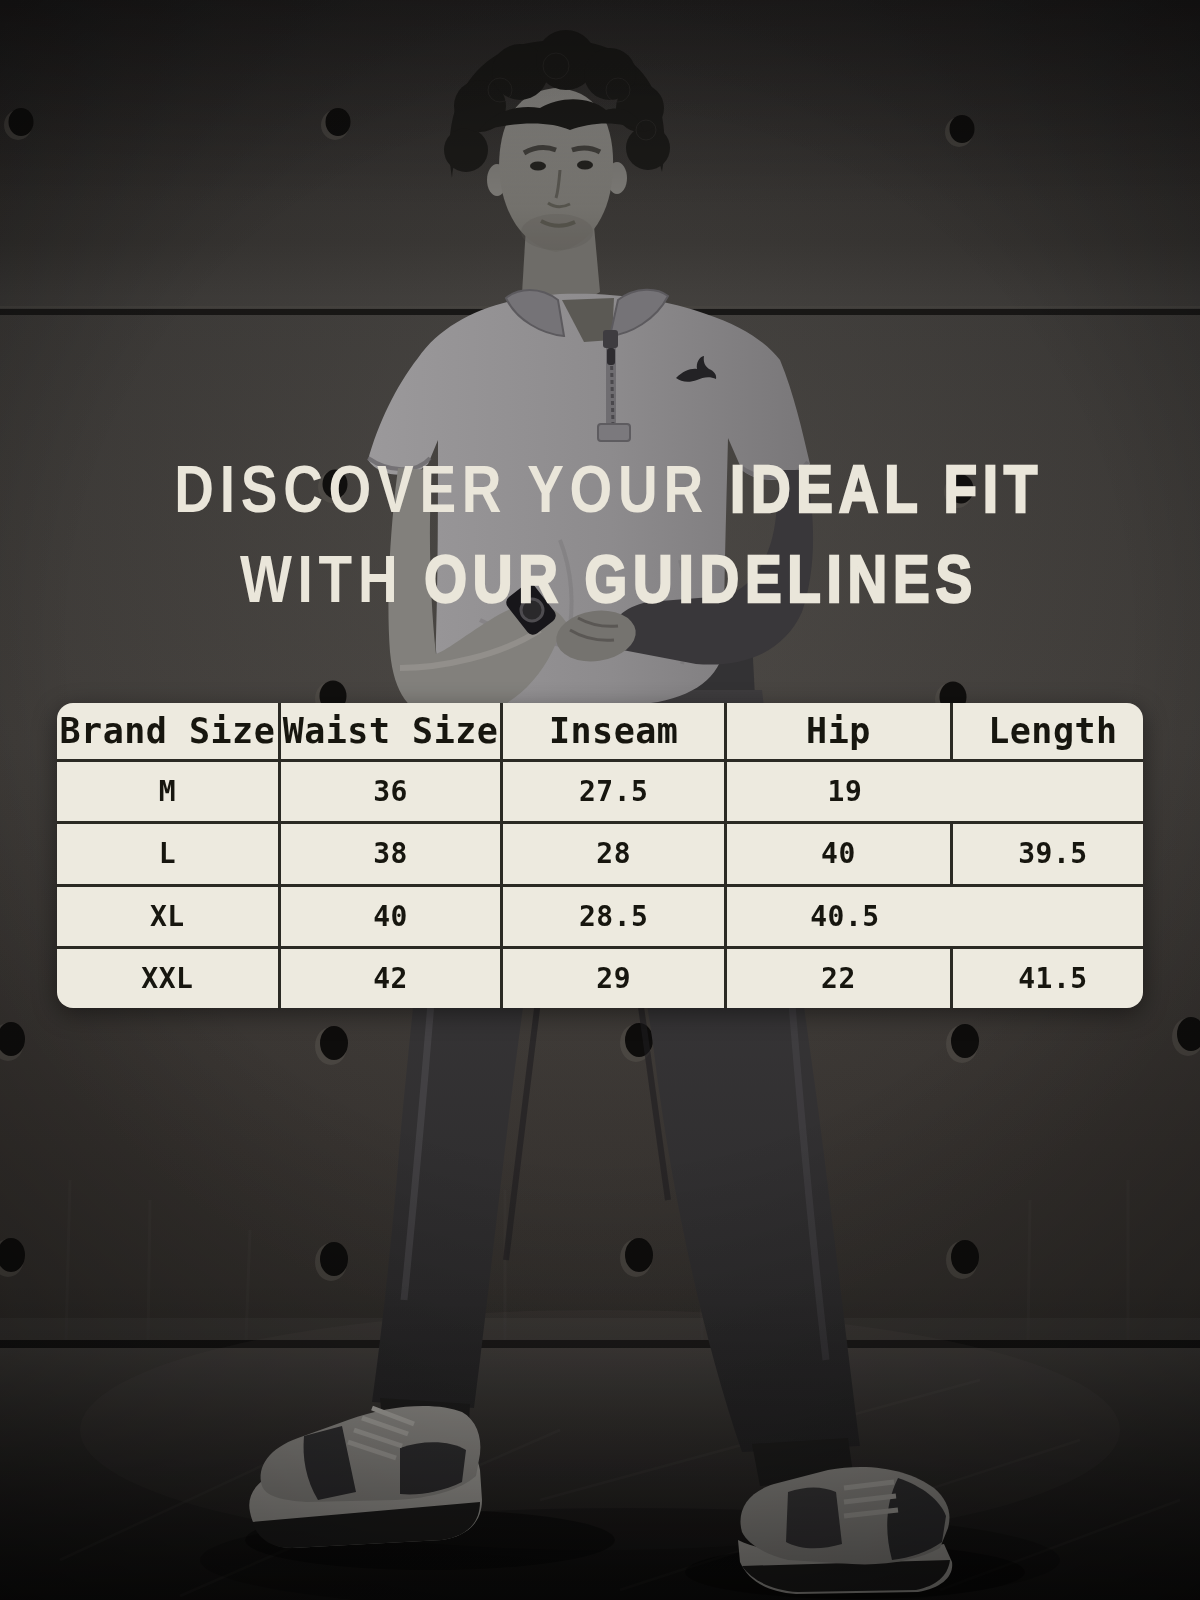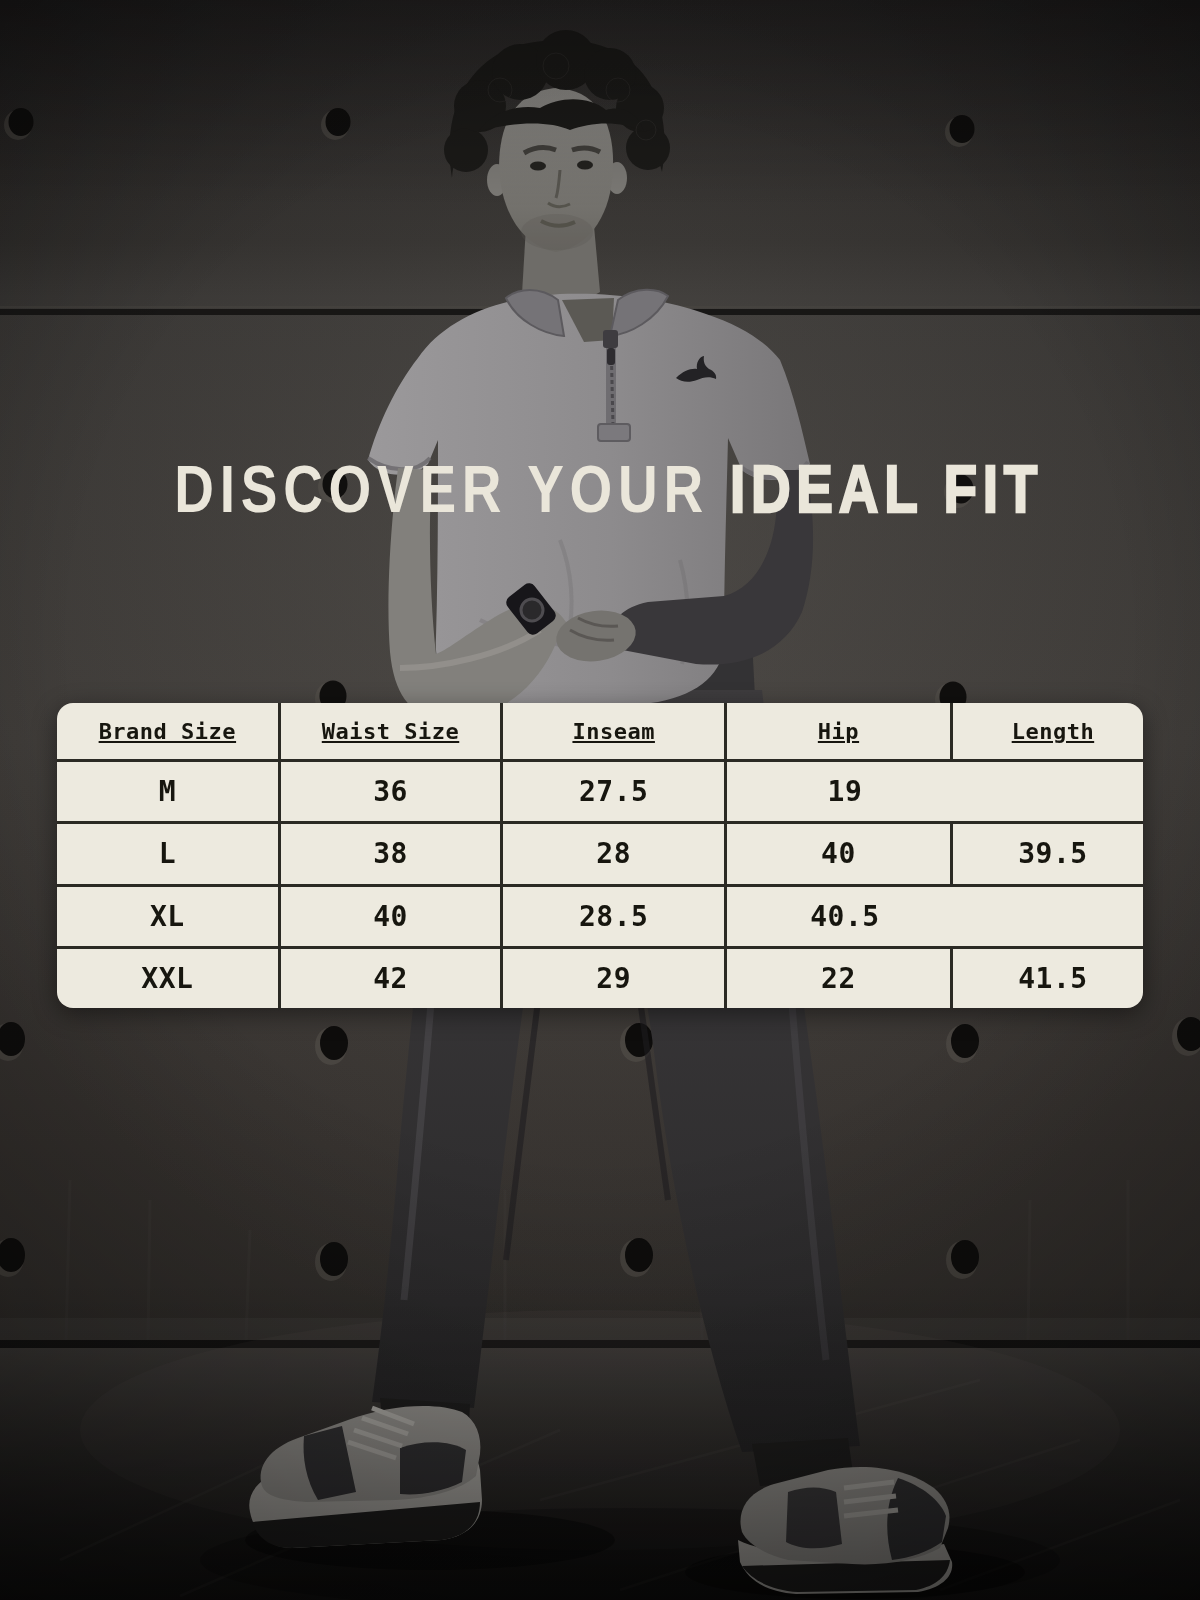--- a/index.html
+++ b/index.html
@@ -39,21 +39,21 @@
     display:grid;grid-template-columns:20.6% 20.5% 20.6% 20.8% 17.5%;
     flex:1;border-top:3px solid #2B2A24;min-height:0;
   }
   .trow.header{border-top:none;flex:0 0 56px;}
   .tcell{
     display:flex;align-items:center;justify-content:center;
     border-right:3px solid #2B2A24;
     font-size:28px;font-weight:bold;letter-spacing:0.5px;
   }
   .tcell:last-child{border-right:none;margin-left:10px;}
-  .trow.header .tcell{font-size:22px;text-decoration:underline;}
+  .trow.header .tcell{font-size:35px;}
 </style>
 </head>
 <body>
 
 <div class="stage">
 
   <svg class="photo" viewBox="0 0 1200 1600" preserveAspectRatio="none" aria-hidden="true">
     <defs>
       <linearGradient id="wallG" x1="0" y1="0" x2="0" y2="1">
         <stop offset="0" stop-color="#222020"></stop>
@@ -300,20 +300,21 @@
           <circle cx="532" cy="610" r="11" fill="#2a292b" stroke="#4e4c50" stroke-width="3"></circle>
         </g>
       </g>
     </g>
   </svg>
 
   <div class="vignette"></div>
 
   <div class="headline">
     <div class="hline"><span class="squeeze"><span class="seg">DISCOVER YOUR </span><span class="seg heavy">IDEAL FIT</span></span></div>
+    <div class="hline"><span class="squeeze"><span class="seg">WITH </span><span class="seg heavy">OUR GUIDELINES</span></span></div>
   </div>
 
   <div class="size-table">
     <div class="trow header">
       <div class="tcell">Brand Size</div>
       <div class="tcell">Waist Size</div>
       <div class="tcell">Inseam</div>
       <div class="tcell">Hip</div>
       <div class="tcell">Length</div>
     </div>

